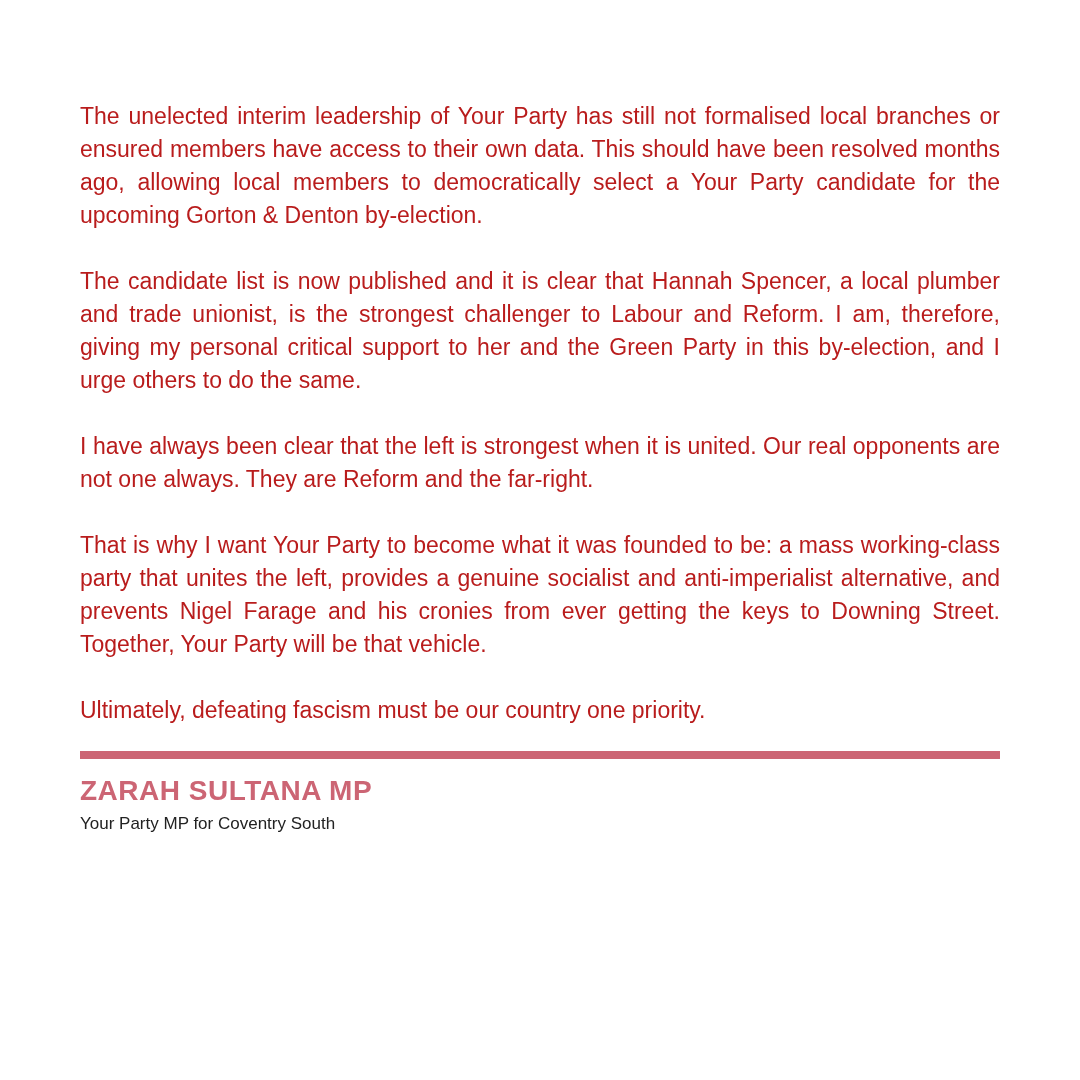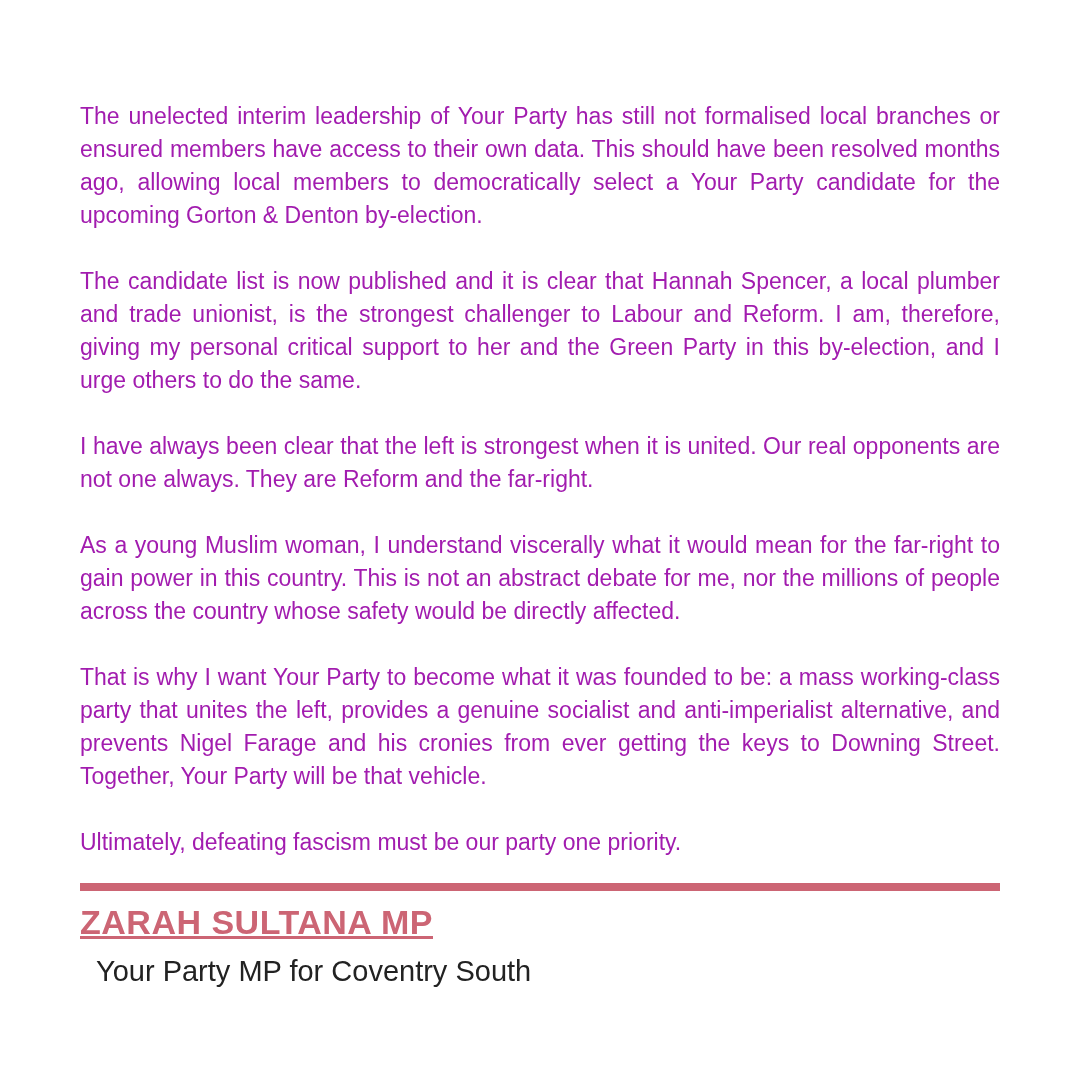--- a/index.html
+++ b/index.html
@@ -22,59 +22,57 @@
     top: 100px;
     left: 80px;
     right: 80px;
   }
   .para {
     margin: 0 0 33px 0;
     font-size: 23px;
     line-height: 33px;
     text-align: justify;
     text-justify: inter-word;
-    color: #a21caf;
+    color: #b91c1c;
   }
   .para.bold {
     font-weight: normal;
   }
   .signature-divider {
     height: 8px;
     background: #cc6574;
     margin: -9px 0 0 0; 
     border: none;
   }
   .signature-name {
     margin: 15px 0 0 0;
-    font-size: 34px;
+    font-size: 28px;
     line-height: 33px;
     font-weight: bold;
     letter-spacing: 0.5px;
     color: #cc6574;
-    text-decoration: underline;
   }
   .signature-role {
-    margin: 16px;
-    font-size: 29px;
+    margin: 0;
+    font-size: 17px;
     line-height: 33px;
     color: #222222;
   }
 </style>
 </head>
 <body>
 
 <div class="page">
   <div class="content">
     <div>
         <p class="para">The unelected interim leadership of Your Party has still not formalised local branches or ensured members have access to their own data. This should have been resolved months ago, allowing local members to democratically select a Your Party candidate for the upcoming Gorton &amp; Denton by-election.</p>
         <p class="para bold">The candidate list is now published and it is clear that Hannah Spencer, a local plumber and trade unionist, is the strongest challenger to Labour and Reform. I am, therefore, giving my personal critical support to her and the Green Party in this by-election, and I urge others to do the same.</p>
         <p class="para">I have always been clear that the left is strongest when it is united. Our real opponents are not one always. They are Reform and the far-right.</p>
-        <p class="para">As a young Muslim woman, I understand viscerally what it would mean for the far-right to gain power in this country. This is not an abstract debate for me, nor the millions of people across the country whose safety would be directly affected.</p>
         <p class="para">That is why I want Your Party to become what it was founded to be: a mass working-class party that unites the left, provides a genuine socialist and anti-imperialist alternative, and prevents Nigel Farage and his cronies from ever getting the keys to Downing Street. Together, Your Party will be that vehicle.</p>
-        <p class="para bold">Ultimately, defeating fascism must be our party one priority.</p>
+        <p class="para bold">Ultimately, defeating fascism must be our country one priority.</p>
       </div>
 
     <div class="signature-divider" style="background: rgb(204, 101, 116);"></div>
 
     <p class="signature-name" style="color: rgb(204, 101, 116);">ZARAH SULTANA MP</p>
 
     <p class="signature-role">Your Party MP for Coventry South</p>
   </div>
 </div>
 

